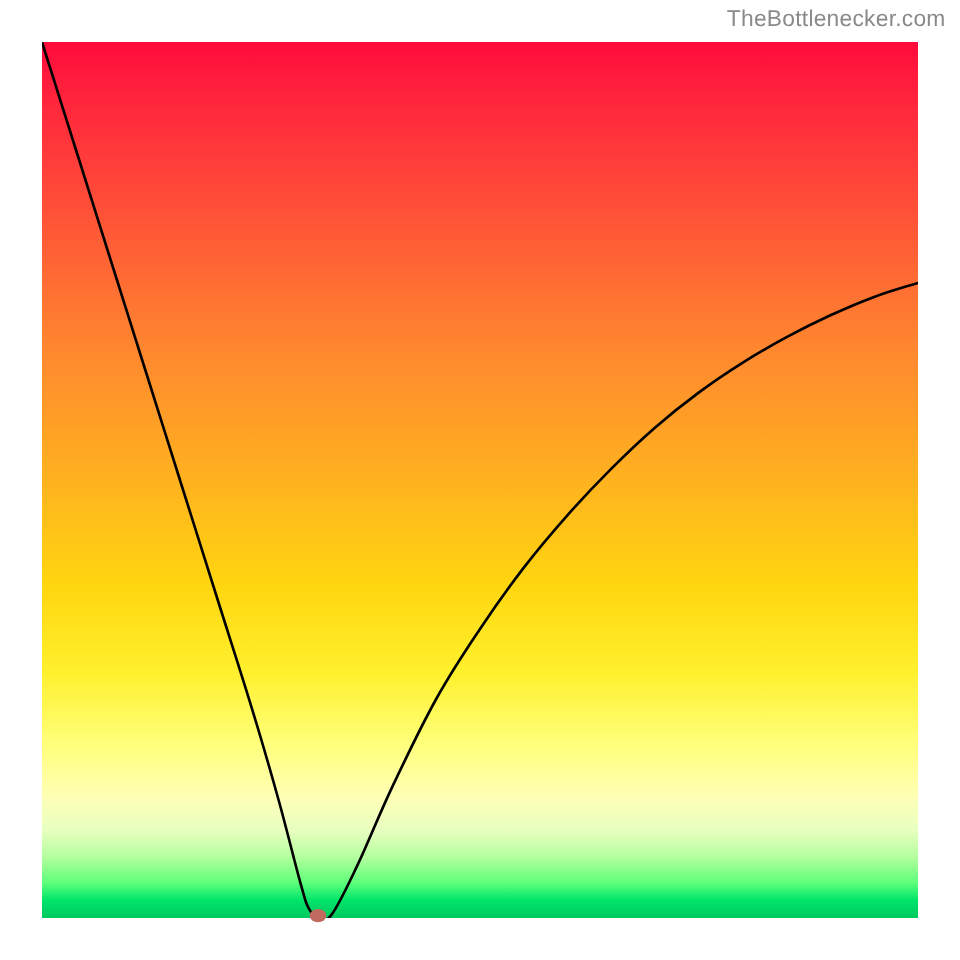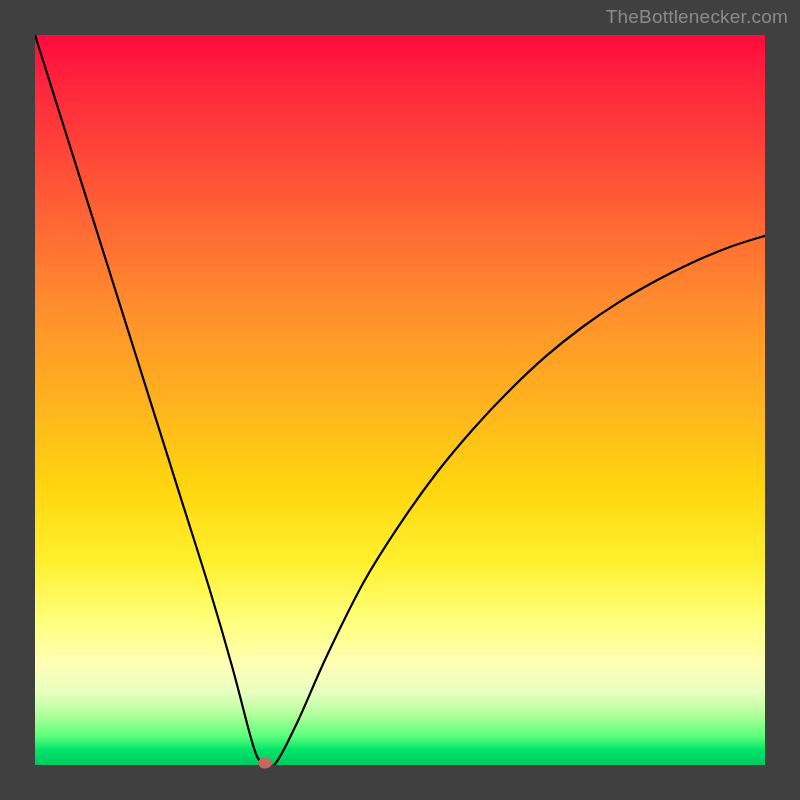--- a/index.html
+++ b/index.html
@@ -8,21 +8,21 @@
     width: 800px;
     height: 800px;
     overflow: hidden;
     background: #000;
     font-family: Arial, Helvetica, sans-serif;
   }
   .frame {
     position: relative;
     width: 800px;
     height: 800px;
-    background: #404040;
+    background: #ffffff;
   }
   .plot {
     position: absolute;
     left: 35px;
     top: 35px;
     width: 730px;
     height: 730px;
     
     background: linear-gradient(
       to bottom,

